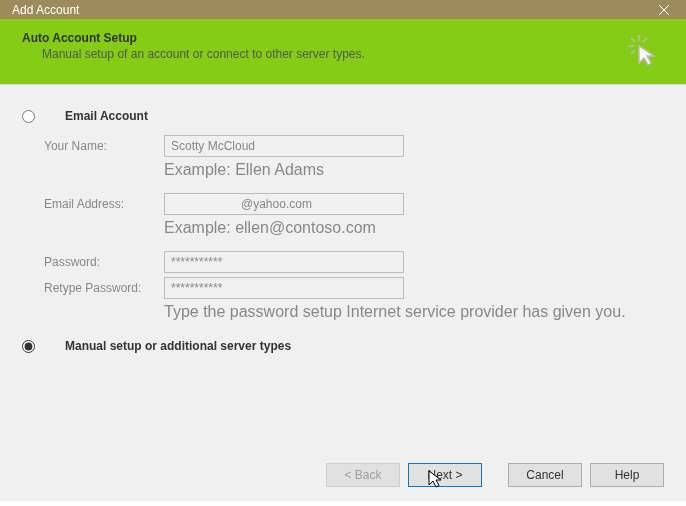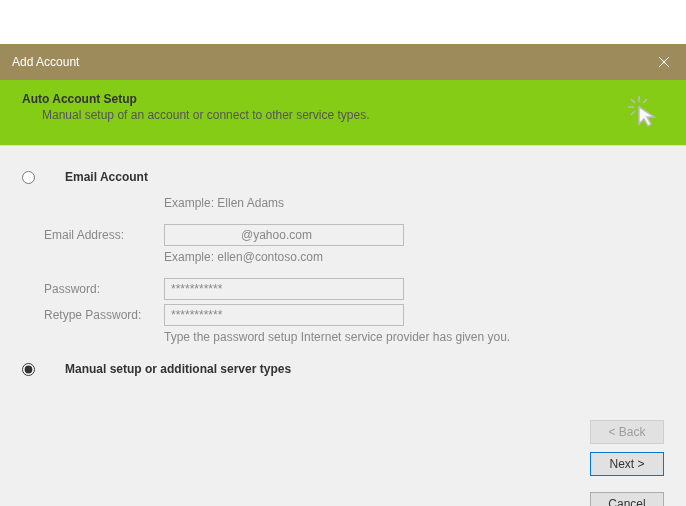--- a/index.html
+++ b/index.html
@@ -8,27 +8,26 @@
       font-size: 12px;
       color: #333;
       background: #fff;
       width: 686px;
       height: 506px;
       overflow: hidden;
     }
     .titlebar {
       background: #9e8b5b;
       color: #fff;
-      height: 36px;
+      height: 19px;
       display: flex;
       align-items: center;
       padding: 0 0 0 12px;
       font-size: 12px;
       justify-content: space-between;
-      margin-top: 44px;
     }
     .titlebar .close {
       width: 44px;
       height: 30px;
       display: flex;
       align-items: center;
       justify-content: center;
       font-size: 14px;
       font-weight: 300;
     }
@@ -100,32 +99,31 @@
       width: 240px;
       height: 22px;
       border: 1px solid #bdbdbd;
       background: #f0f0f0;
       padding: 0 6px;
       font-size: 12px;
       color: #888;
       font-family: inherit;
     }
     .form-row .hint {
-      font-size: 12px;
+      font-size: 16px;
       color: #888;
       margin-left: 0;
     }
     .buttons {
       position: absolute;
       bottom: 14px;
       right: 22px;
       display: flex;
       gap: 8px;
       align-items: center;
-      flex-direction: column;
     }
     .btn {
       min-width: 74px;
       height: 24px;
       background: #e1e1e1;
       border: 1px solid #adadad;
       font-size: 12px;
       font-family: inherit;
       color: #333;
       padding: 0 10px;
@@ -154,21 +152,21 @@
   <div class="close">
     <svg width="12" height="12" viewBox="0 0 12 12">
         <path d="M1 1 L11 11 M11 1 L1 11" stroke="#fff" stroke-width="1" fill="none"></path>
       </svg>
   </div>
 </div>
 
 <div class="header">
   <div>
     <h1>Auto Account Setup</h1>
-    <p>Manual setup of an account or connect to other service types.</p>
+    <p>Manual setup of an account or connect to other server types.</p>
   </div>
   <div class="header-icon">
     <svg width="34" height="34" viewBox="0 0 34 34">
       <g stroke="#bdbdbd" stroke-width="1.5" fill="none">
         <line x1="13" y1="2" x2="13" y2="8"></line>
         <line x1="2" y1="13" x2="8" y2="13"></line>
         <line x1="5" y1="5" x2="9" y2="9"></line>
         <line x1="21" y1="5" x2="17" y2="9"></line>
         <line x1="5" y1="21" x2="9" y2="17"></line>
         <path d="M13 13 L13 30 L18 25 L22 32 L25 30 L21 23 L28 23 Z" fill="#f8f8f8"></path>
@@ -178,20 +176,24 @@
 </div>
 
 <div class="body">
 
   <div class="radio-row">
     <input type="radio" name="setuptype" style="">
     <label>Email Account</label>
   </div>
 
   <div class="form-grid">
+    <div class="form-row">
+      <span class="lbl">Your Name:</span>
+      <input type="text" disabled="" value="Scotty McCloud" style="">
+    </div>
     <div class="form-row hint-row">
       <span class="lbl"></span>
       <span class="hint">Example: Ellen Adams</span>
     </div>
 
     <div class="form-row">
       <span class="lbl">Email Address:</span>
       <input type="text" disabled="" value="                     @yahoo.com" style="">
     </div>
     <div class="form-row hint-row">

